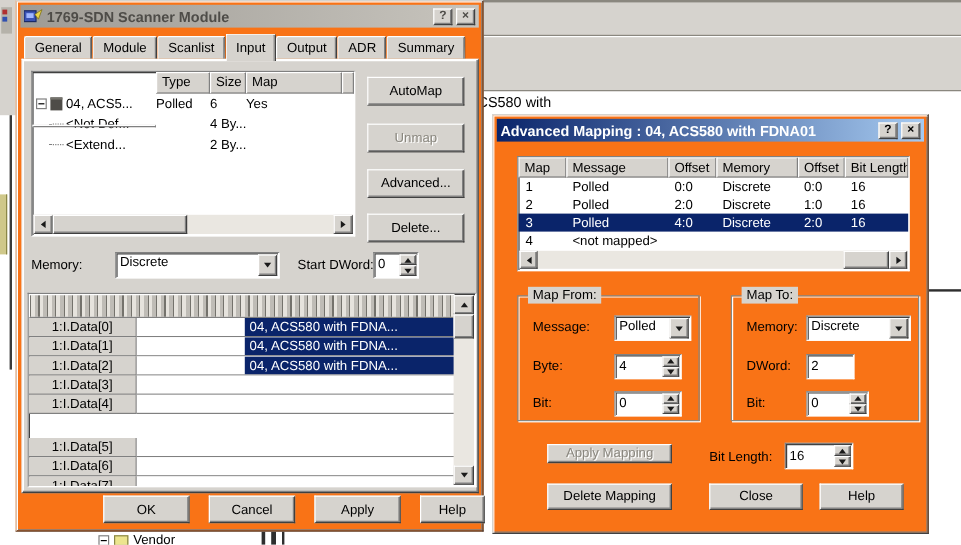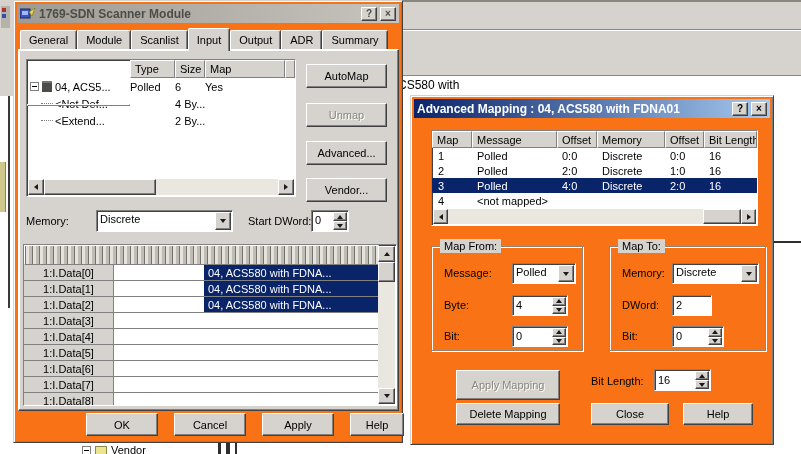--- a/index.html
+++ b/index.html
@@ -183,21 +183,21 @@
     <div class="abs raised btn" style="left:292px;top:63px;width:81px;height:24px;">
         <span>AutoMap</span>
       </div>
     <div class="abs raised btn disabled" style="left:292px;top:102px;width:81px;height:24px;">
         <span>Unmap</span>
       </div>
     <div class="abs raised btn" style="left:292px;top:140px;width:81px;height:24px;">
         <span>Advanced...</span>
       </div>
     <div class="abs raised btn" style="left:292px;top:177px;width:81px;height:24px;">
-        <span>Vendor...</span>
+        <span>Delete...</span>
       </div>
 
     <div class="abs" style="left:12px;top:214px;">Memory:</div>
     <div class="abs sunken combo" style="left:82px;top:209px;width:137px;height:22px;">
       <span class="combo-text">Discrete</span>
       <span class="combo-btn raised btn">
           <span class="a-dn"></span>
         </span>
     </div>
     <div class="abs" style="left:234px;top:214px;">Start DWord:</div>
@@ -237,21 +237,21 @@
         </div>
       </div>
       <div style="display:flex;height:16px;">
         <div class="rowlbl" style="width:90px;">1:I.Data[3]</div>
         <div class="datacell" style="flex:1;margin-right:17px;"></div>
       </div>
       <div style="display:flex;height:16px;">
         <div class="rowlbl" style="width:90px;">1:I.Data[4]</div>
         <div class="datacell" style="flex:1;margin-right:17px;"></div>
       </div>
-      <div style="display:flex;height:16px;">
+      <div style="display:flex;height:16px;margin-top:20px;">
         <div class="rowlbl" style="width:90px;">1:I.Data[5]</div>
         <div class="datacell" style="flex:1;margin-right:17px;"></div>
       </div>
       <div style="display:flex;height:16px;">
         <div class="rowlbl" style="width:90px;">1:I.Data[6]</div>
         <div class="datacell" style="flex:1;margin-right:17px;"></div>
       </div>
       <div style="display:flex;height:16px;">
         <div class="rowlbl" style="width:90px;">1:I.Data[7]</div>
         <div class="datacell" style="flex:1;margin-right:17px;"></div>
@@ -410,21 +410,21 @@
           <div class="raised">
               <span class="a-up"></span>
             </div>
           <div class="raised">
               <span class="a-dn"></span>
             </div>
         </span>
       </div>
     </div>
 
-    <div class="abs raised btn disabled" style="left:45px;top:274px;width:104px;height:30px;">
+    <div class="abs raised btn disabled" style="left:45px;top:274px;width:104px;height:16px;">
         <span>Apply Mapping</span>
       </div>
     <span class="abs" style="left:180px;top:279px;">Bit Length:</span>
     <div class="abs sunken" style="left:243px;top:273px;width:57px;height:22px;">
       <span class="abs" style="left:3px;top:4px;">16</span>
       <span class="spin-btns">
         <div class="raised">
             <span class="a-up"></span>
           </div>
         <div class="raised">

